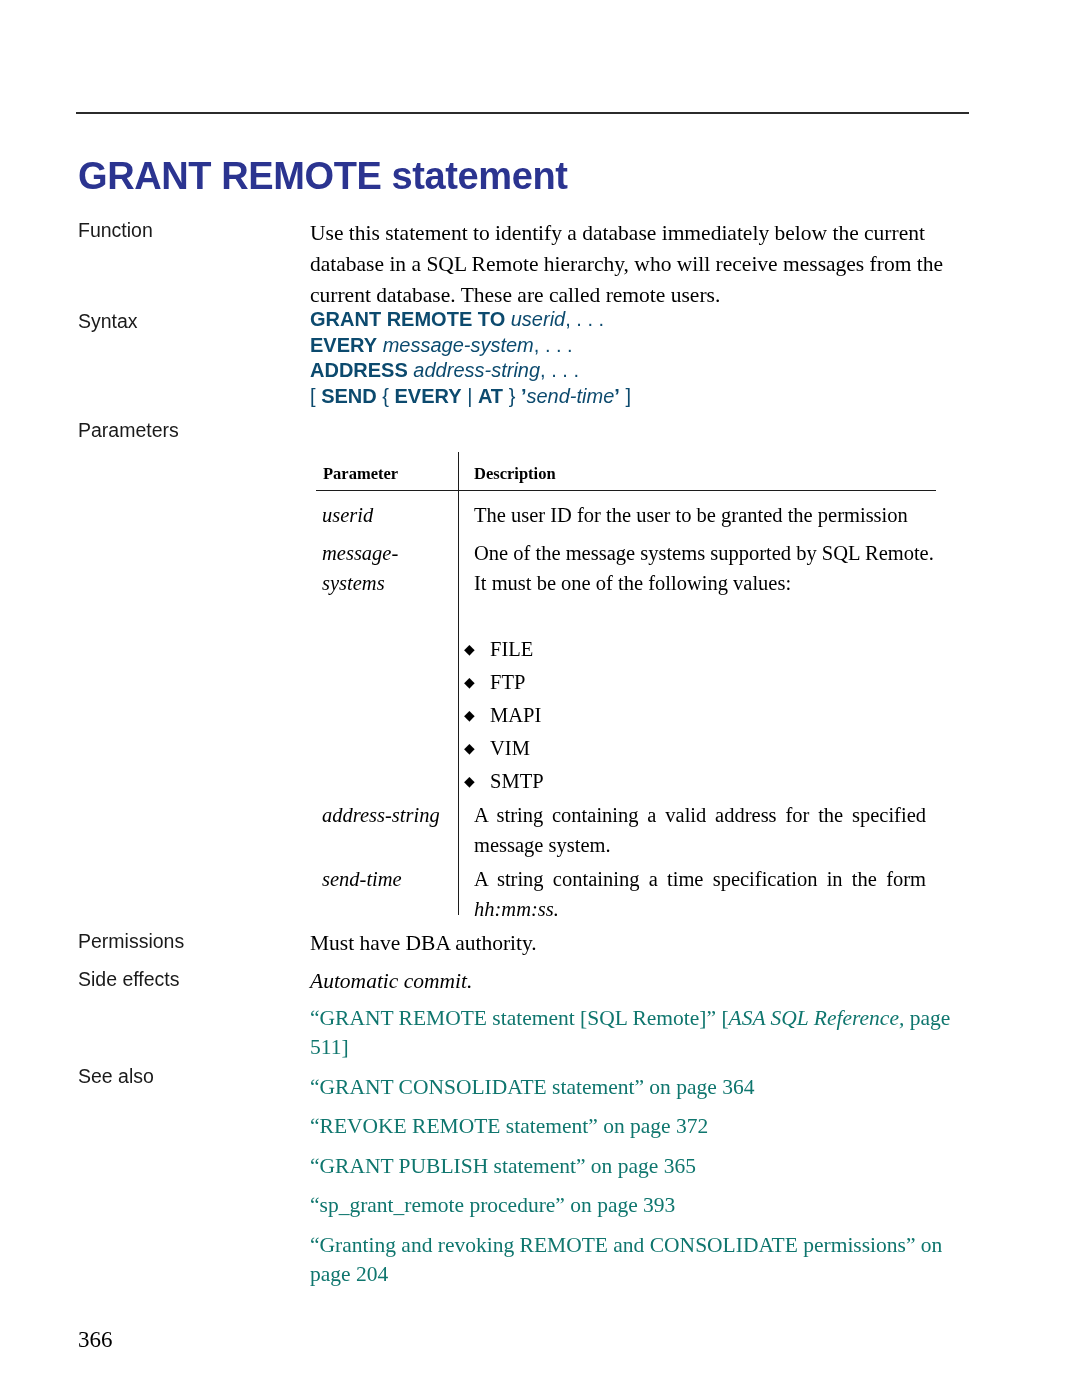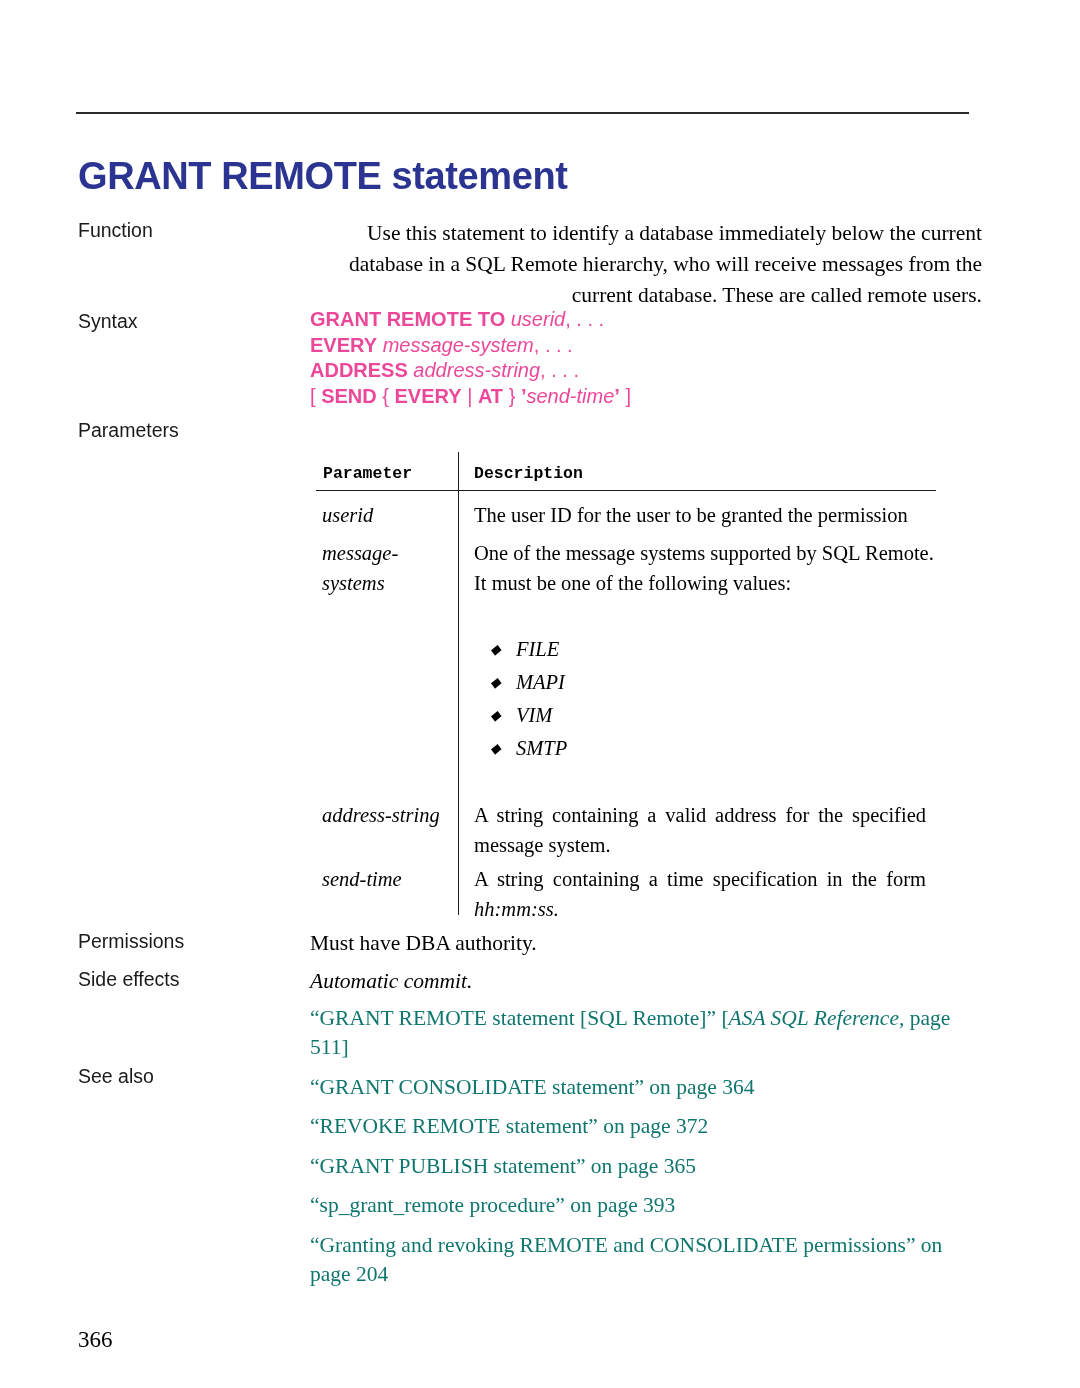--- a/index.html
+++ b/index.html
@@ -62,31 +62,31 @@
     left: 310px;
   }
 
   
   .func-para {
     top: 218px;
     width: 672px;
     font-family: "Liberation Serif", serif;
     font-size: 21.5px;
     line-height: 31px;
-    text-align: right;
+    text-align: left;
   }
 
   
   .syntax-block {
     top: 307px;
     width: 660px;
     font-family: "Liberation Sans", sans-serif;
     font-size: 20px;
     line-height: 25.5px;
-    color: #ec4899;
+    color: #0c4a6e;
   }
   .syntax-line { white-space: nowrap; }
   .kw { font-weight: bold; }
   .ph { font-style: italic; font-weight: normal; }
   .pun { font-weight: normal; }
 
   
   .param-table {
     position: absolute;
     left: 316px;
@@ -105,21 +105,21 @@
     position: absolute;
     left: 0px;
     top: 38px;
     width: 620px;
     height: 0;
     border-top: 1.8px solid #1c1c1c;
   }
   .th {
     position: absolute;
     top: 12px;
-    font-family: Liberation Mono, monospace;
+    font-family: Liberation Serif, serif;
     font-weight: bold;
     font-size: 16.5px;
     color: #000;
     white-space: nowrap;
   }
   .th-param { left: 7px; }
   .th-desc  { left: 158px; }
 
   .trow { position: absolute; left: 0; width: 620px; }
   .tcell-name {
@@ -138,23 +138,22 @@
     font-family: "Liberation Serif", serif;
     font-size: 20.5px;
     line-height: 30px;
     text-align: justify;
     text-justify: inter-word;
   }
   .tcell-desc.nojust { text-align: left; }
 
   .bullet-list {
     position: absolute;
-    left: 174px;
+    left: 148px;
     width: 430px;
-    font-style: italic;
   }
   .bullet-item {
     font-family: "Liberation Serif", serif;
     font-size: 20.5px;
     line-height: 32px;
     white-space: nowrap;
   }
   .bullet-mark {
     display: inline-block;
     width: 26px;
@@ -245,20 +244,21 @@
     </div>
 
     <div class="trow" style="top:86px;">
       <div class="tcell-name">
         <div>message-</div>
         <div>systems</div>
       </div>
       <div class="tcell-desc nojust" style="width:470px;">One of the message systems supported by SQL Remote. It must be one of the following values:</div>
       <div class="bullet-list" style="top:95px;">
         <div class="bullet-item"><span class="bullet-mark">◆</span><span>FILE</span></div>
+        <div class="bullet-item"><span class="bullet-mark">◆</span><span>FTP</span></div>
         <div class="bullet-item"><span class="bullet-mark">◆</span><span>MAPI</span></div>
         <div class="bullet-item"><span class="bullet-mark">◆</span><span>VIM</span></div>
         <div class="bullet-item"><span class="bullet-mark">◆</span><span>SMTP</span></div>
       </div>
     </div>
 
     <div class="trow" style="top:348px;">
       <div class="tcell-name">address-string</div>
       <div class="tcell-desc">A string containing a valid address for the specified message system.</div>
     </div>

